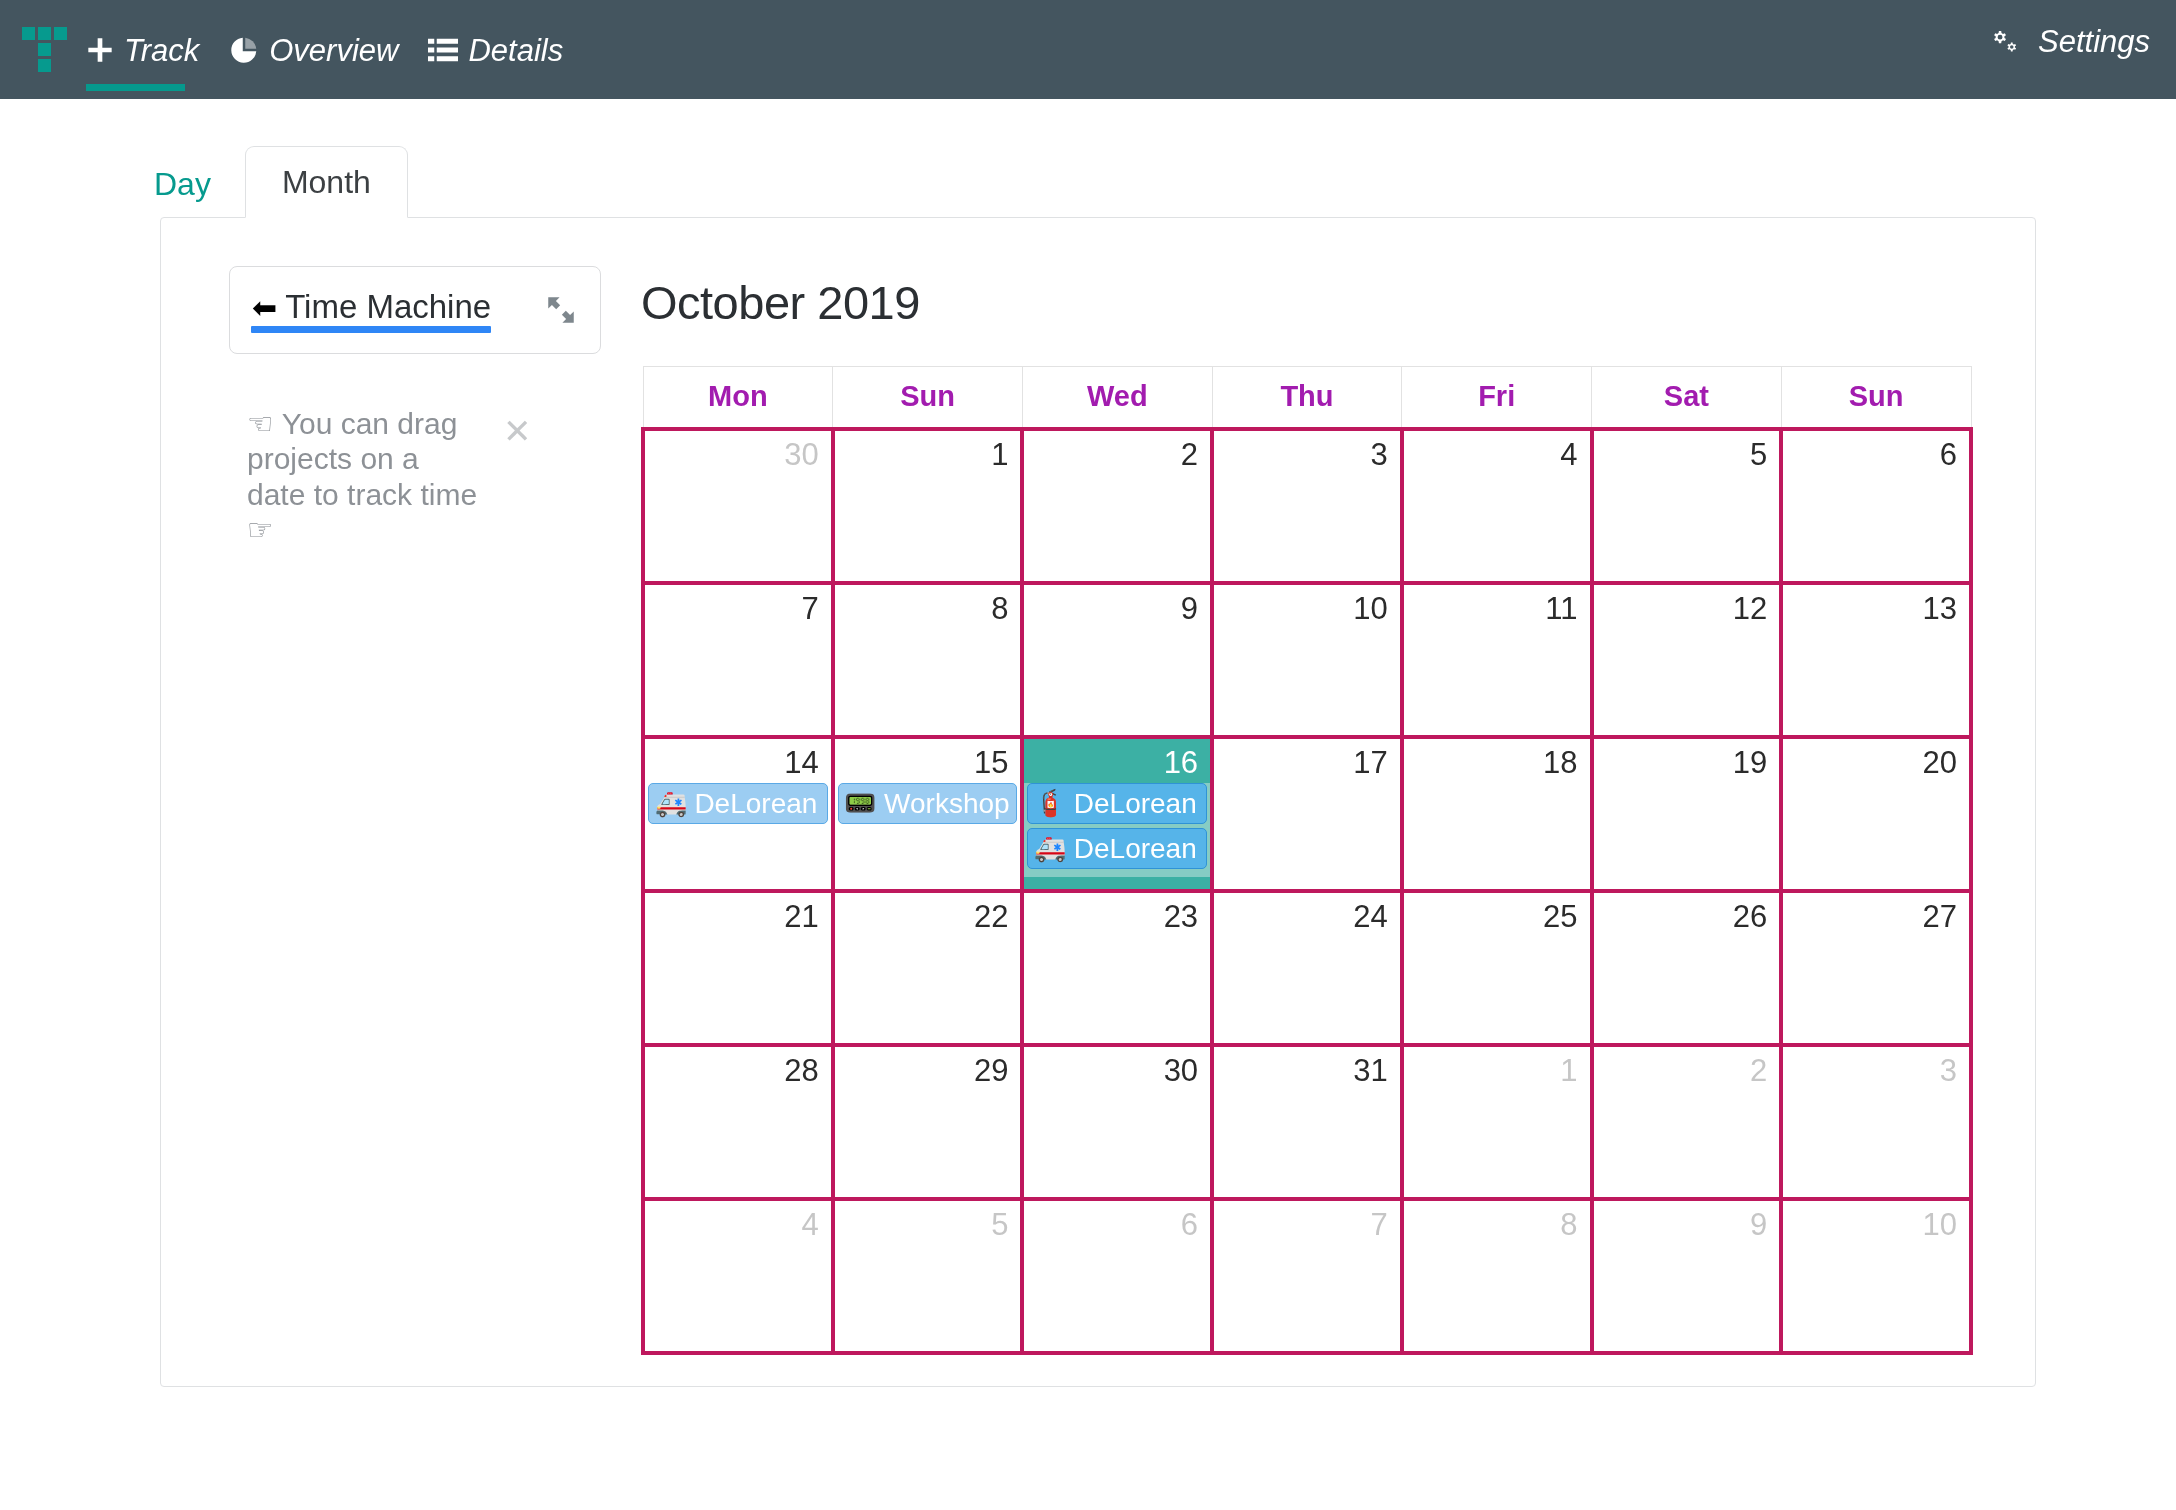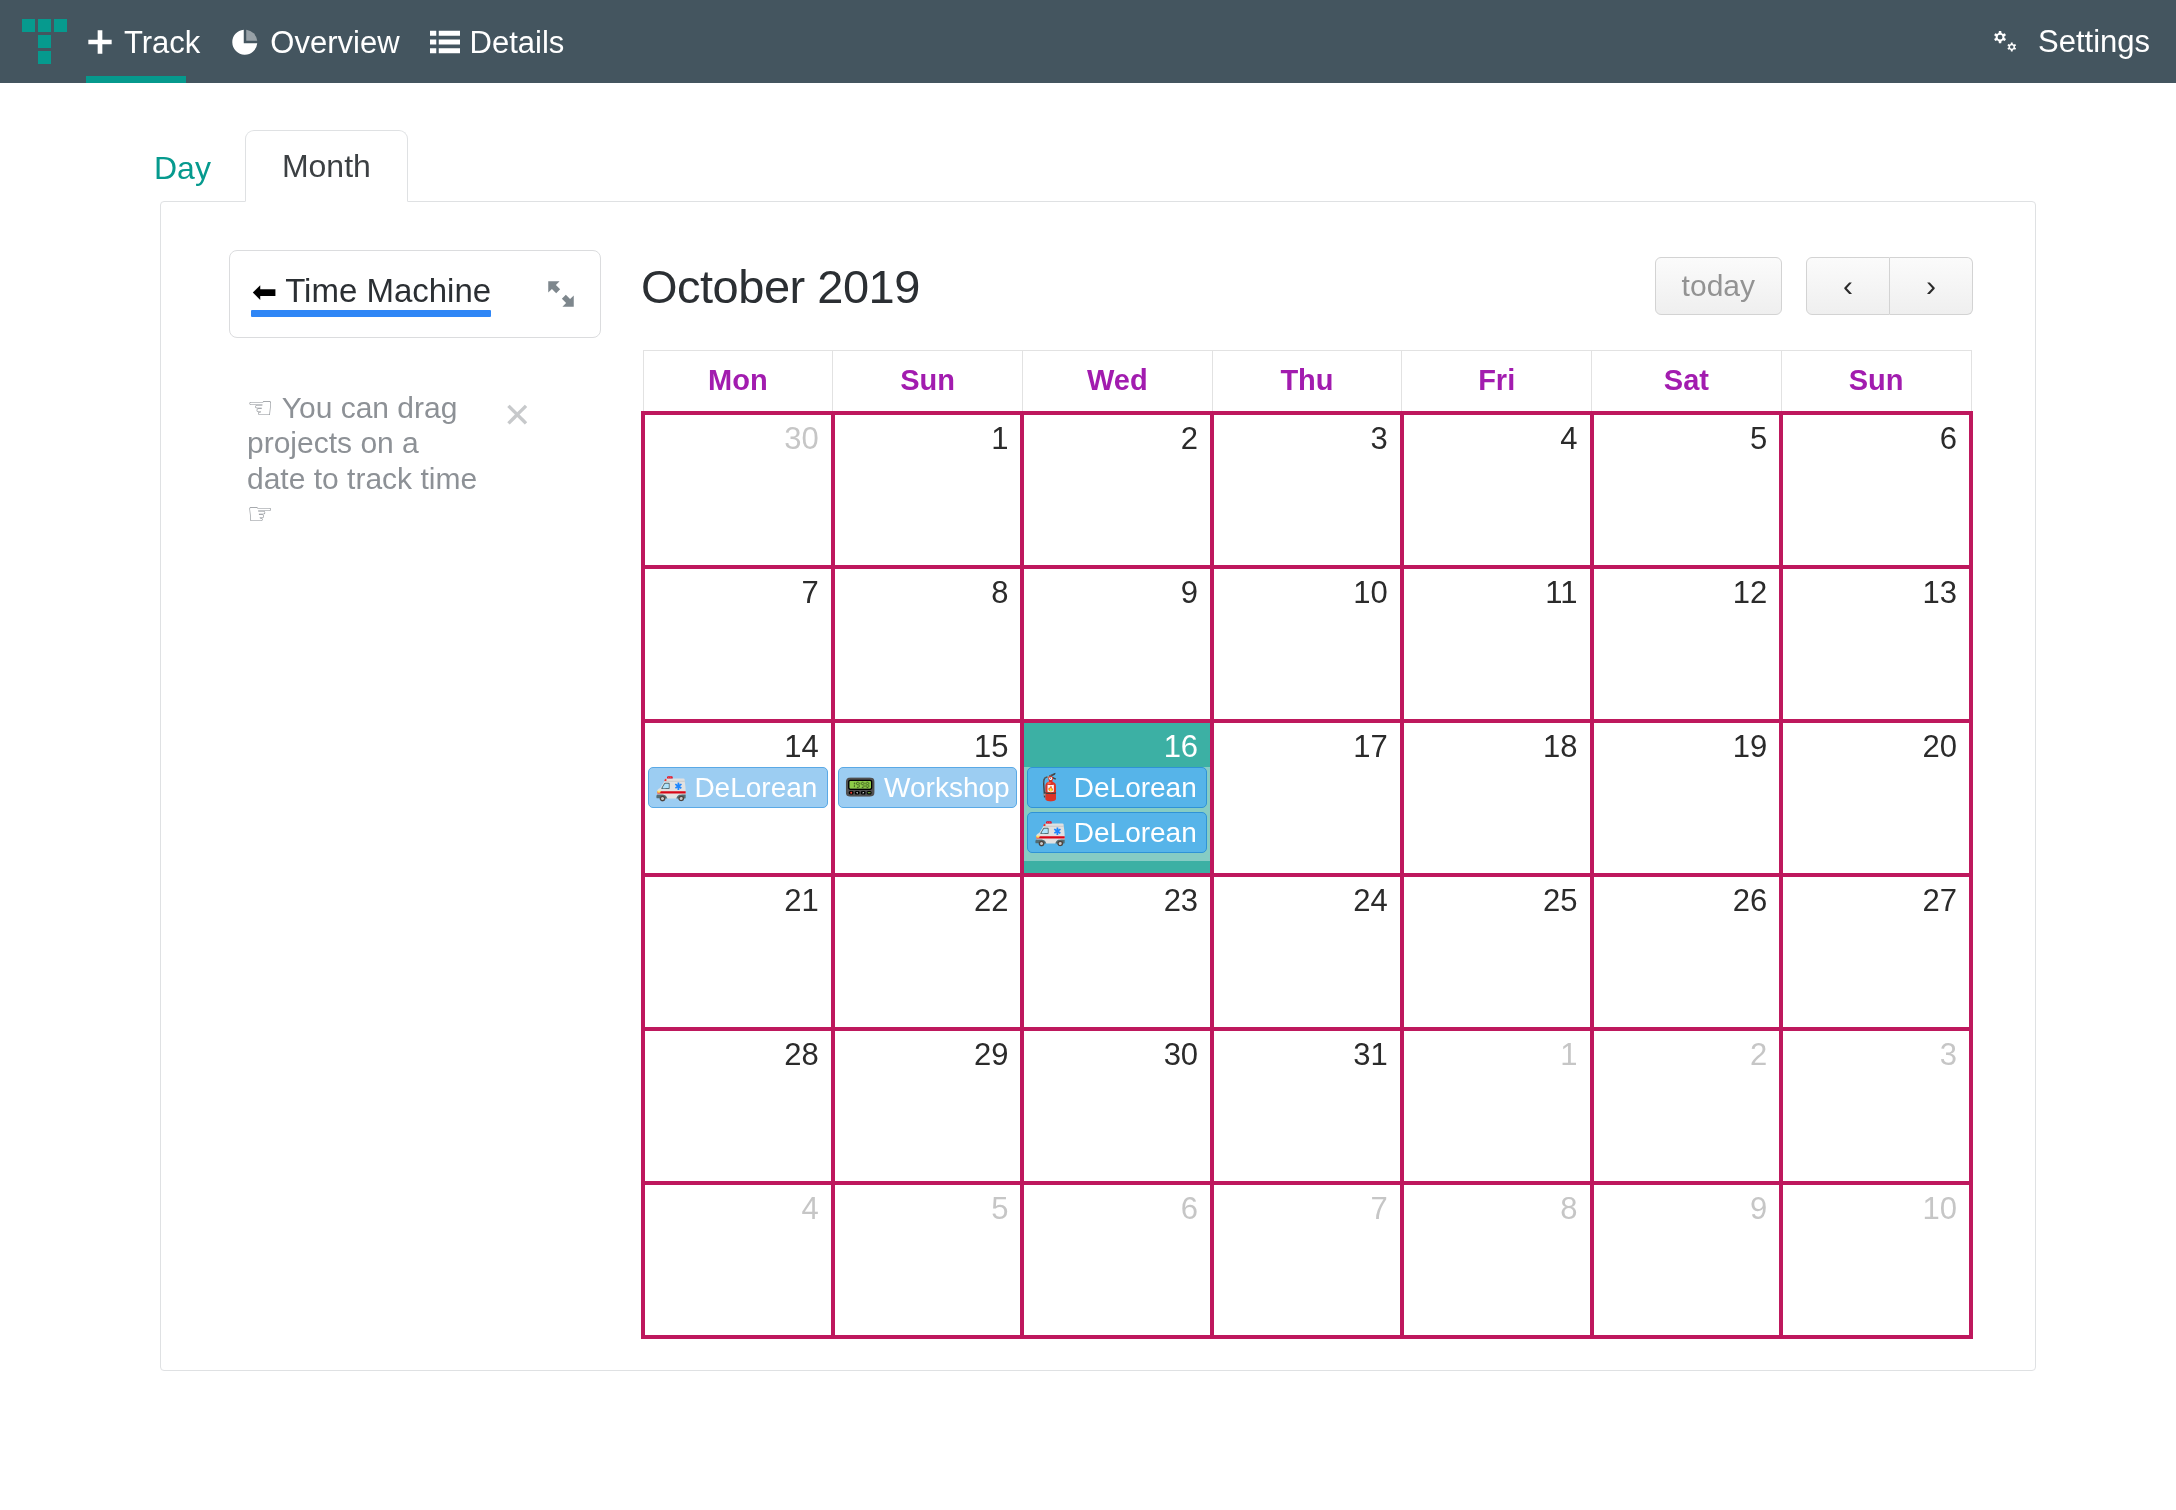--- a/index.html
+++ b/index.html
@@ -6,25 +6,26 @@
   html, body {
     margin: 0; padding: 0;
     width: 2176px; height: 1510px;
     background: #ffffff;
     font-family: "Liberation Sans", "DejaVu Sans", sans-serif;
     -webkit-font-smoothing: antialiased;
   }
 
   
   .topnav {
-    height: 83px;
+    height: 99px;
     background: #44555f;
     display: flex;
     align-items: center;
     position: relative;
+    font-style: italic;
   }
   .logo {
     width: 46px; height: 46px;
     margin-left: 22px; margin-right: 14px;
     display: grid;
     grid-template-columns: repeat(3, 13px);
     grid-template-rows: repeat(3, 13px);
     gap: 3px;
     flex: 0 0 auto;
   }
@@ -351,27 +352,20 @@
 
     <div class="hint">
       <div class="hint-text"><span class="hand">☜</span> <span>You can drag projects on a date to track time</span> <span class="hand">☞</span></div>
       <div class="hint-close">✕</div>
     </div>
   </div>
 
   <div class="cal">
     <div class="cal-toolbar">
       <div class="cal-title">October 2019</div>
-      <div class="cal-btns">
-        <button class="btn">today</button>
-        <div class="btn-group">
-          <button class="btn">‹</button>
-          <button class="btn">›</button>
-        </div>
-      </div>
     </div>
 
     <table class="grid">
       <thead>
         <tr id="weekday-row">
             <th>Mon</th>
             <th>Sun</th>
             <th>Wed</th>
             <th>Thu</th>
             <th>Fri</th>

